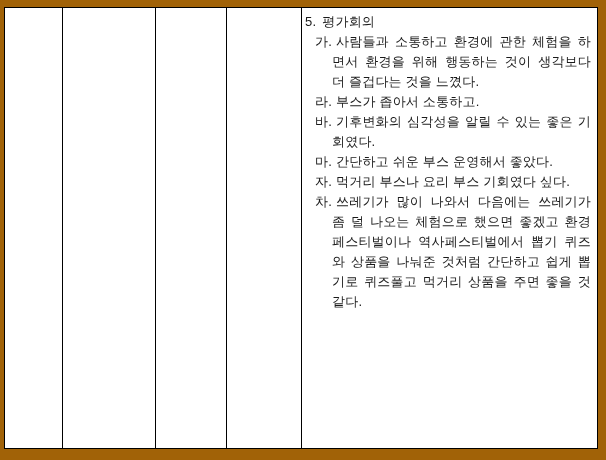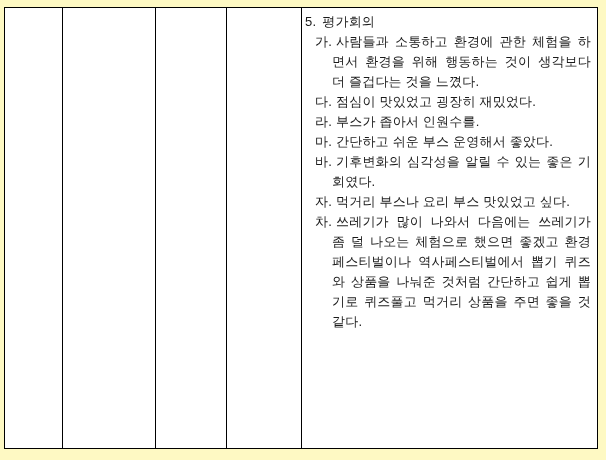--- a/index.html
+++ b/index.html
@@ -4,21 +4,21 @@
 <style>
   html, body {
     margin: 0;
     padding: 0;
     background: #ffffff;
   }
   .page {
     position: relative;
     width: 606px;
     height: 460px;
-    background: #fef9c3;
+    background: #a16207;
     font-family: "Liberation Sans", "DejaVu Sans", sans-serif;
     color: #1a1a1a;
     overflow: hidden;
   }
   .doc-table {
     position: absolute;
     left: 4px;
     top: 7px;
     width: 594px;
     height: 442px;
@@ -82,40 +82,37 @@
       <div class="content">
         <div class="section-heading">
           <span class="section-number">5.</span><span>평가회의</span>
         </div>
         <div class="feedback-list">
   <div class="feedback-item">
     <span class="item-label">가.</span><span>사람들과 소통하고 환경에 관한 체험을 하면서 환경을 위해 행동하는 것이 생각보다 더 즐겁다는 것을 느꼈다.</span>
   </div>
 
 
+
   <div class="feedback-item">
-    <span class="item-label">다.</span><span>점심이 맛있었고 굉장히 재밌었다.</span>
+    <span class="item-label">라.</span><span>부스가 좁아서 소통하고.</span>
   </div>
 
   <div class="feedback-item">
-    <span class="item-label">라.</span><span>부스가 좁아서 인원수를.</span>
+    <span class="item-label">바.</span><span>기후변화의 심각성을 알릴 수 있는 좋은 기회였다.</span>
   </div>
 
   <div class="feedback-item">
     <span class="item-label">마.</span><span>간단하고 쉬운 부스 운영해서 좋았다.</span>
   </div>
 
-  <div class="feedback-item">
-    <span class="item-label">바.</span><span>기후변화의 심각성을 알릴 수 있는 좋은 기회였다.</span>
-  </div>
-
 
 
   <div class="feedback-item">
-    <span class="item-label">자.</span><span>먹거리 부스나 요리 부스 맛있었고 싶다.</span>
+    <span class="item-label">자.</span><span>먹거리 부스나 요리 부스 기회였다 싶다.</span>
   </div>
 
   <div class="feedback-item">
     <span class="item-label">차.</span><span>쓰레기가 많이 나와서 다음에는 쓰레기가 좀 덜 나오는 체험으로 했으면 좋겠고 환경페스티벌이나 역사페스티벌에서 뽑기 퀴즈와 상품을 나눠준 것처럼 간단하고 쉽게 뽑기로 퀴즈풀고 먹거리 상품을 주면 좋을 것 같다.</span>
   </div>
 
 </div>
       </div>
     </div>
   </div>

